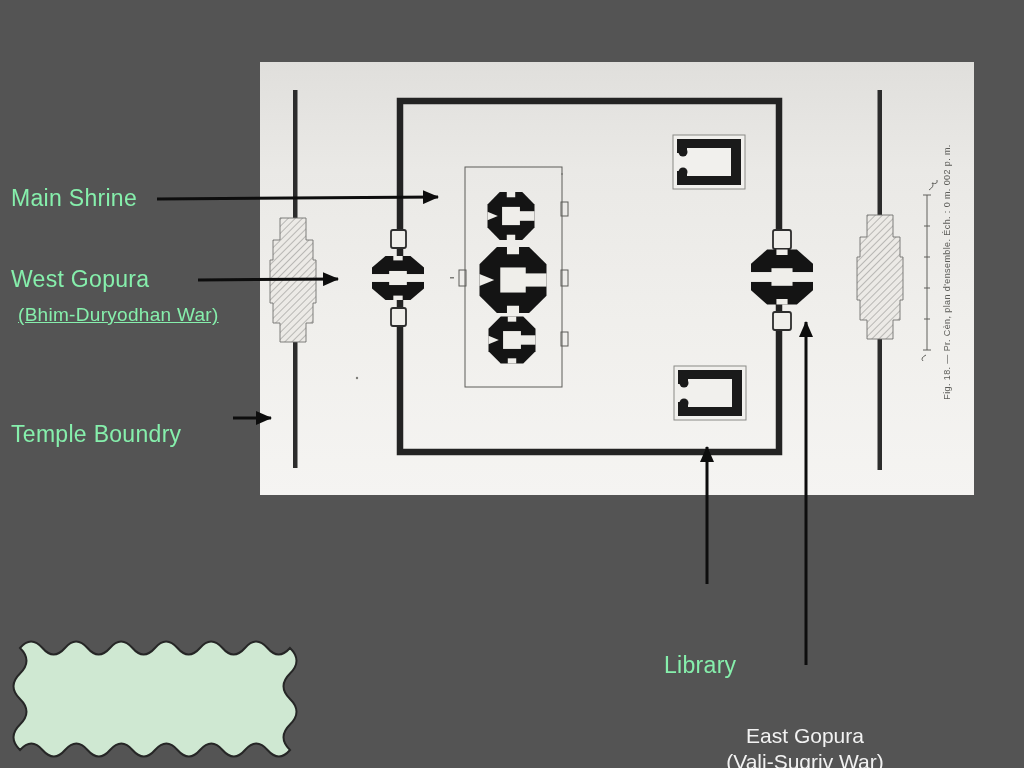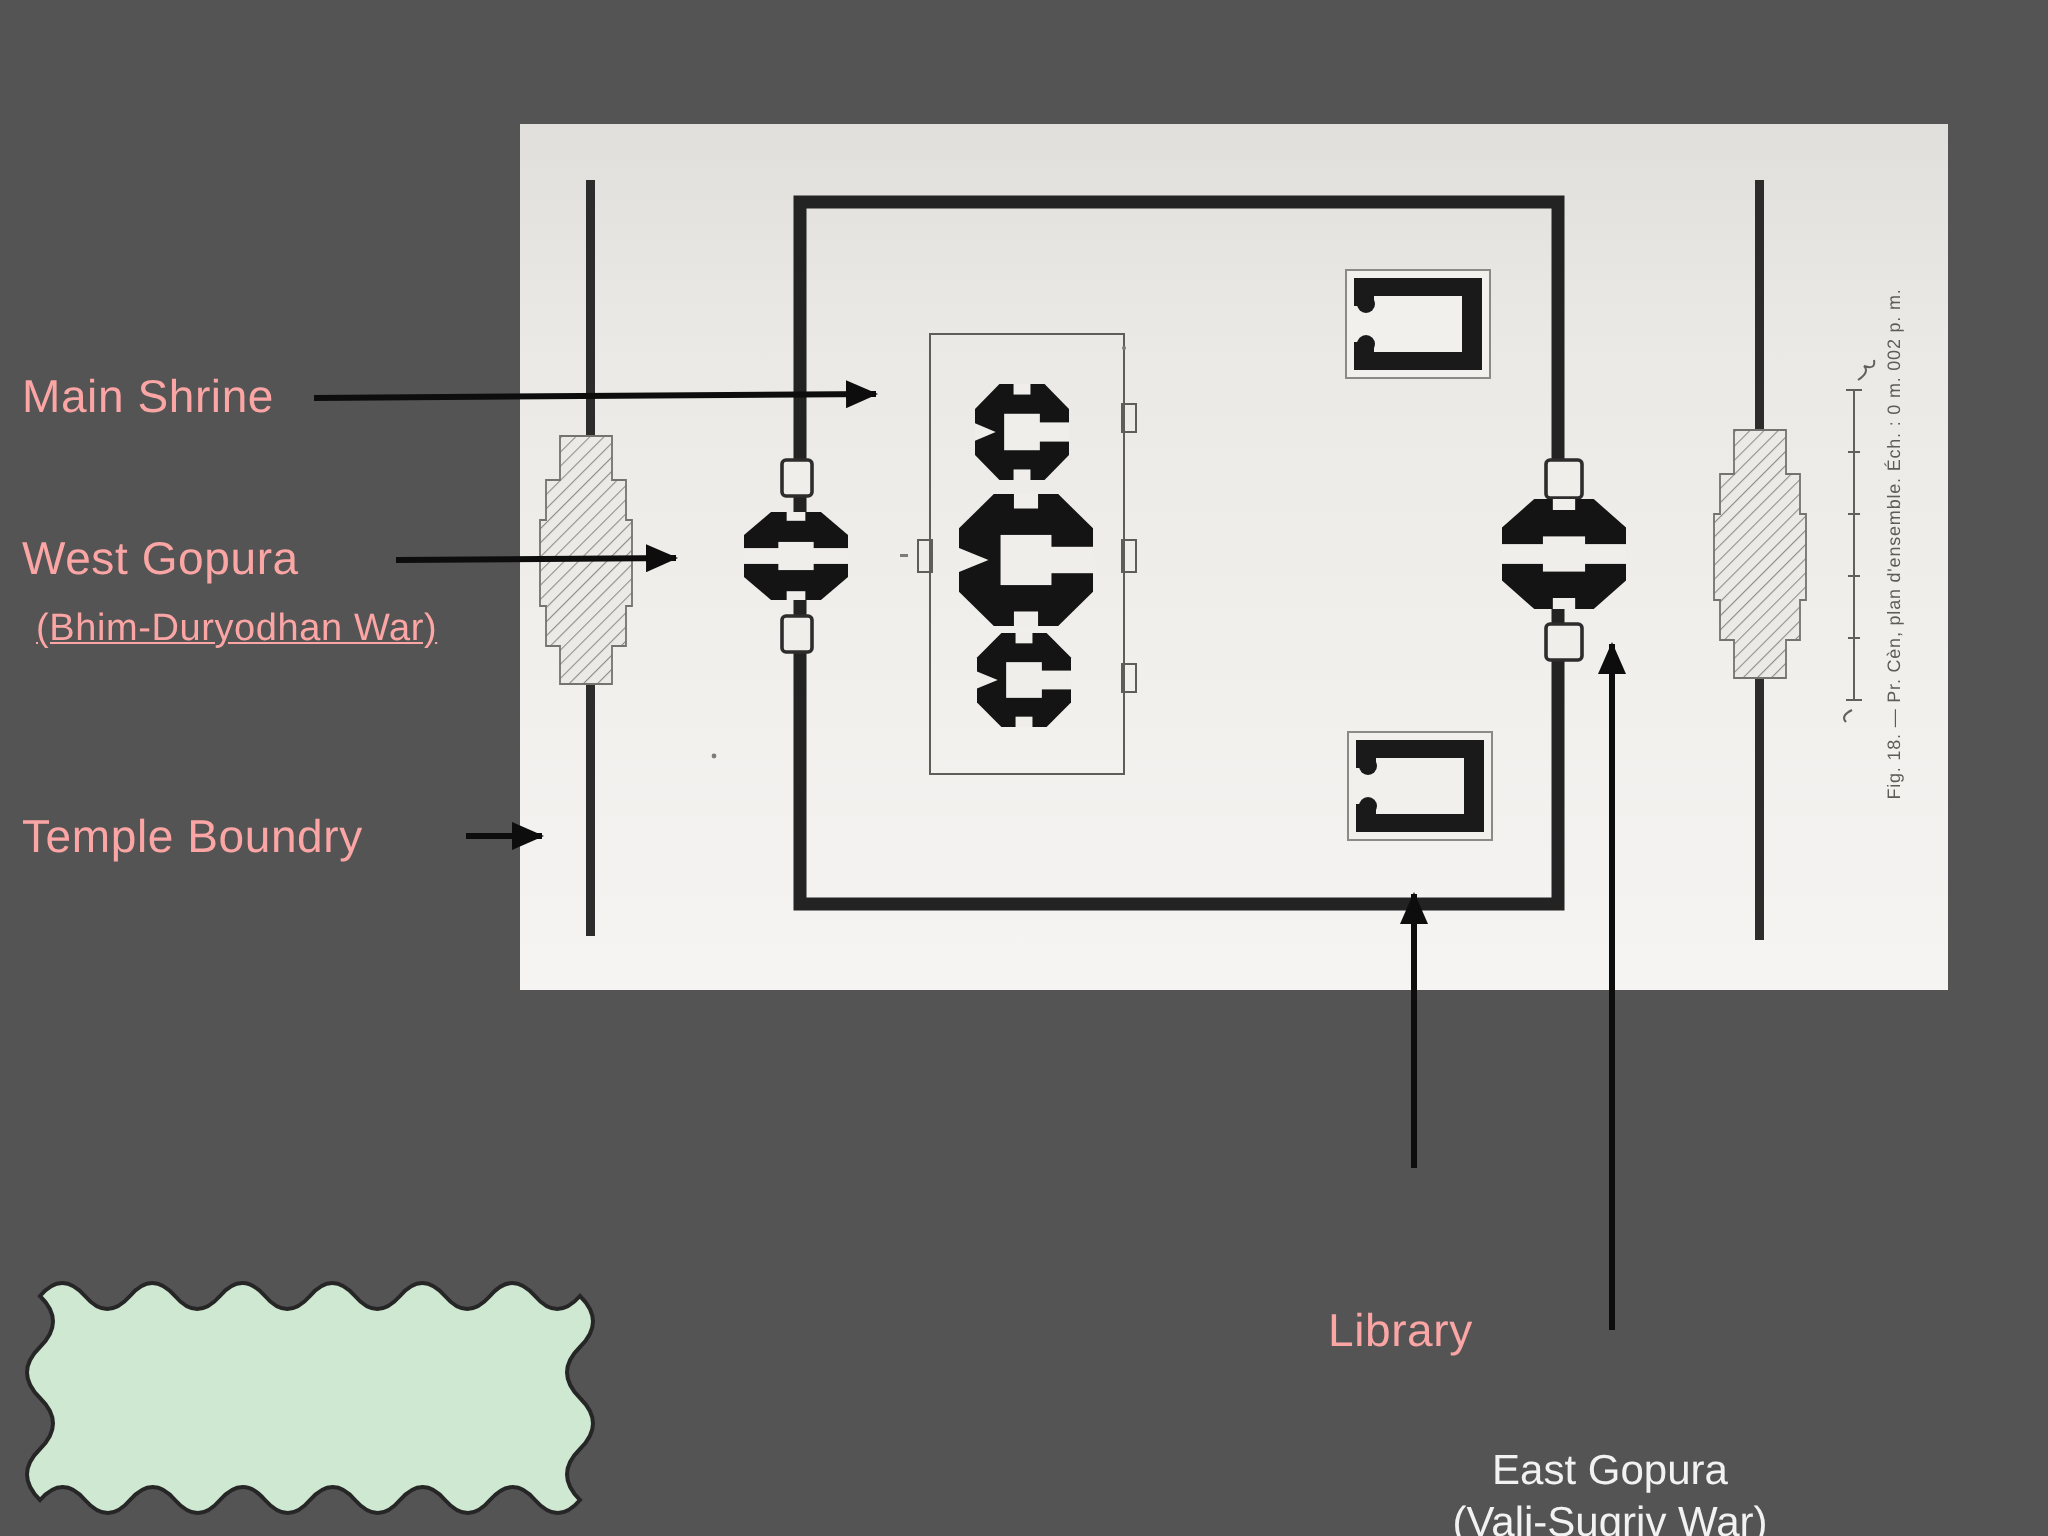--- a/index.html
+++ b/index.html
@@ -13,21 +13,21 @@
 
   
   .scan{
     position:absolute;left:260px;top:62px;width:714px;height:433px;
     background:linear-gradient(180deg,#e0dfdc 0%,#eae9e6 25%,#f0efec 60%,#f5f4f2 100%);
   }
   .scan svg{display:block;width:714px;height:433px;}
 
   
   .lbl{
-    position:absolute;color:#fca5a5;
+    position:absolute;color:#86efac;
     font-size:23px;letter-spacing:.3px;white-space:nowrap;
   }
   .lbl.sub{font-size:19px;}
   .east-block{position:absolute;color:#f2f2f2;font-size:21px;line-height:26px;text-align:center;width:220px;margin-top:44px;}
 
   
   .arrows{position:absolute;inset:0;pointer-events:none;}
 
   
   .card{position:absolute;left:6px;top:628px;width:306px;height:142px;}
@@ -144,21 +144,21 @@
     <line x1="157" y1="199" x2="438" y2="197" stroke="#0d0d0d" stroke-width="3" marker-end="url(#ah)"></line>
     <line x1="198" y1="280" x2="338" y2="279" stroke="#0d0d0d" stroke-width="3" marker-end="url(#ah)"></line>
     <line x1="233" y1="418" x2="271" y2="418" stroke="#0d0d0d" stroke-width="3" marker-end="url(#ah)"></line>
     <line x1="707" y1="584" x2="707" y2="447" stroke="#0d0d0d" stroke-width="3" marker-end="url(#ah)"></line>
     <line x1="806" y1="665" x2="806" y2="322" stroke="#0d0d0d" stroke-width="3" marker-end="url(#ah)"></line>
   </svg>
 
   <div class="lbl" style="left:11px;top:185px;">Main Shrine</div>
   <div class="lbl" style="left:11px;top:266px;">West Gopura</div>
   <div class="lbl sub" style="left:18px;top:304px;text-decoration:underline;">(Bhim-Duryodhan War)</div>
-  <div class="lbl" style="left:11px;top:405px;text-align:center;">Temple Boundry</div>
+  <div class="lbl" style="left:11px;top:421px;text-align:center;">Temple Boundry</div>
 
   <div class="lbl" style="left:664px;top:604px;margin-top:48px;">Library</div>
   <div class="east-block" style="left:695px;top:679px;">
     <div>East Gopura</div>
     <div>(Vali-Sugriv War)</div>
   </div>
 
   <div class="card">
     <svg viewBox="0 0 306 142" width="306" height="142">
       <path fill="#cfe8d2" stroke="#262626" stroke-width="2" d="

